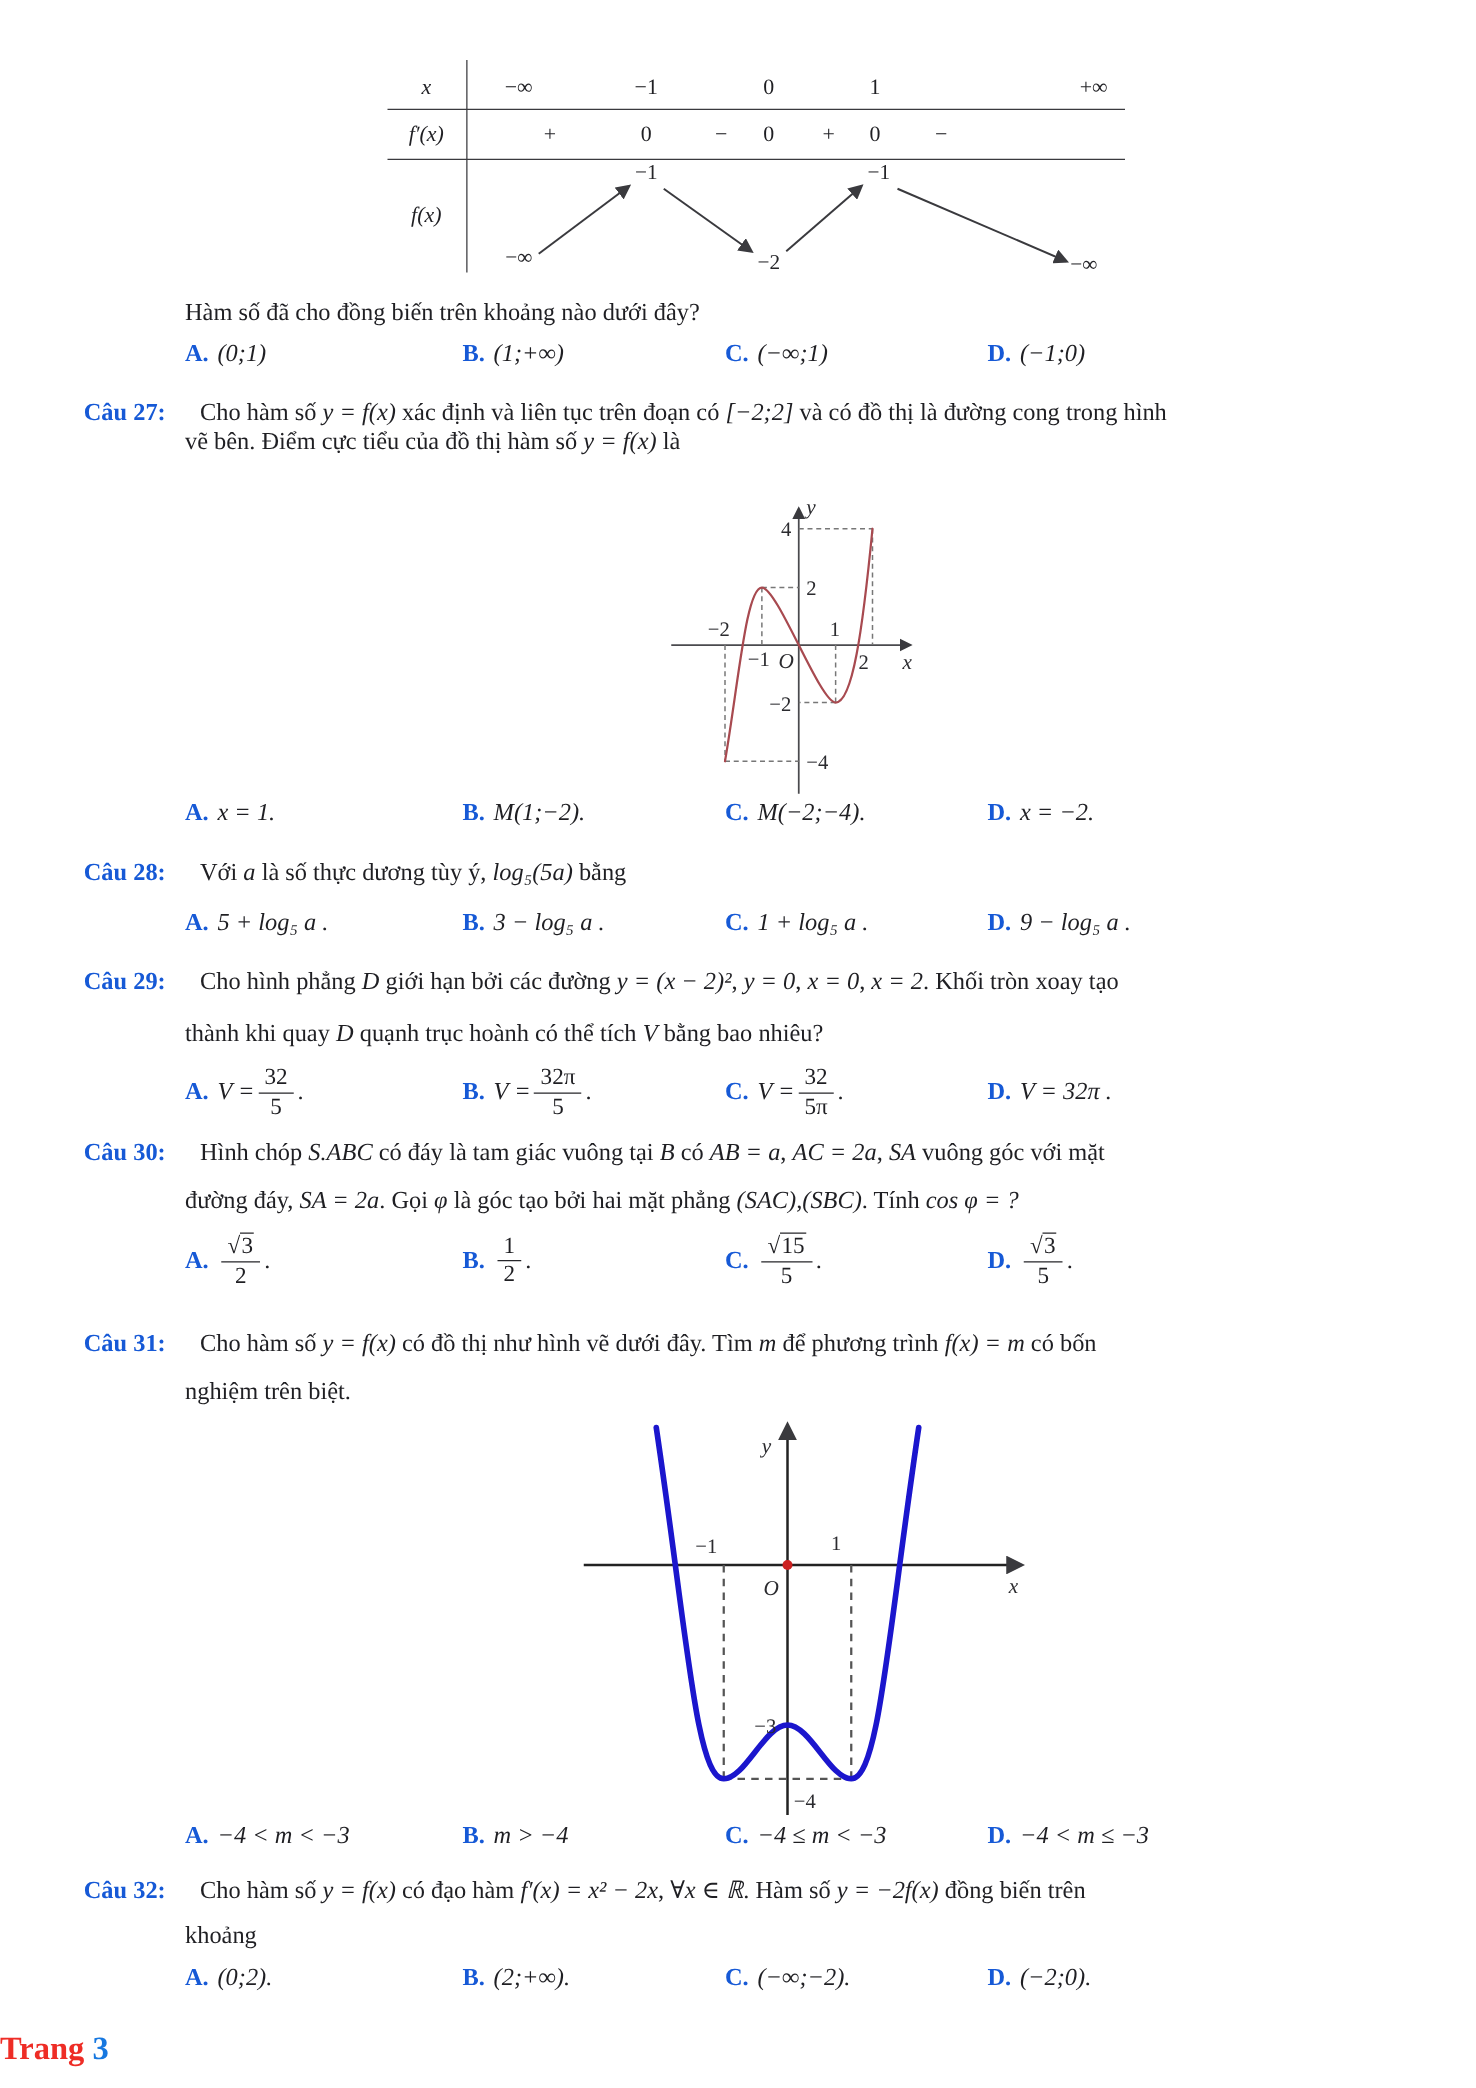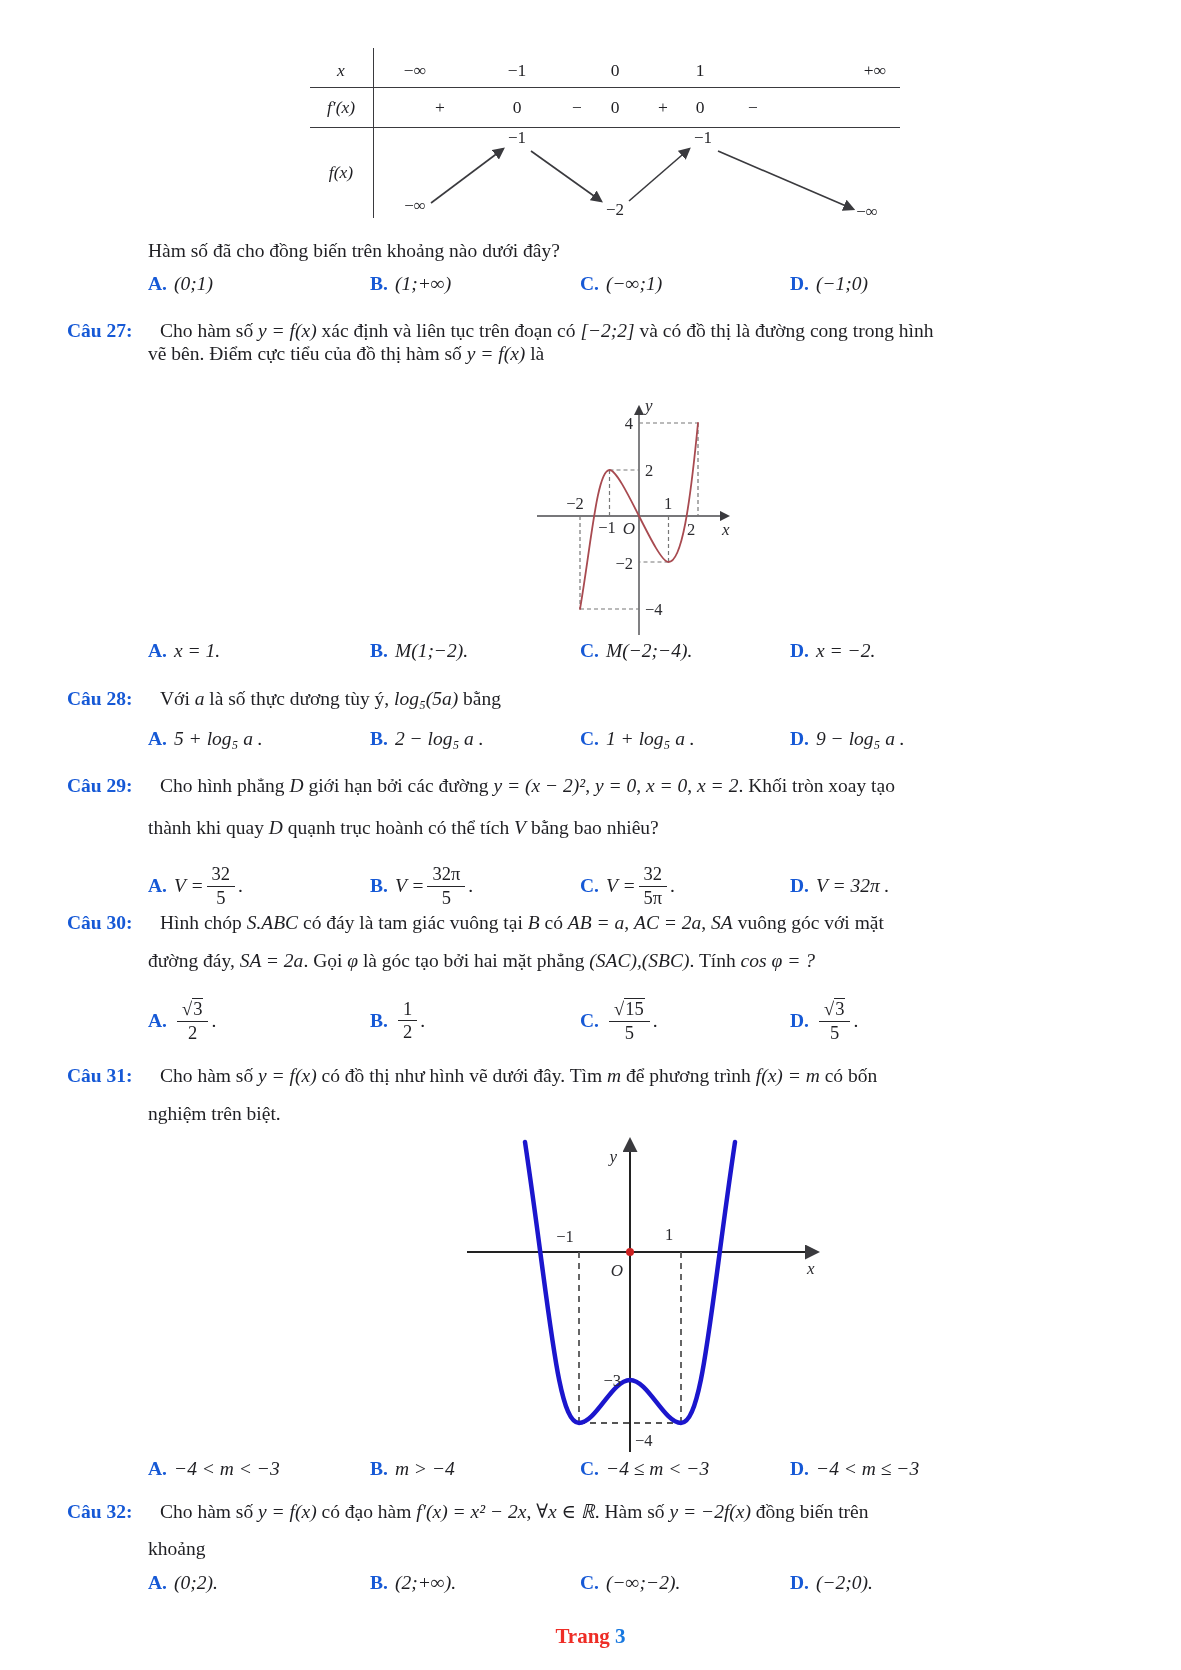--- a/index.html
+++ b/index.html
@@ -11,37 +11,37 @@
   .qline{position:absolute;left:67px;white-space:nowrap}
   .line{position:absolute;left:148px;white-space:nowrap}
   .qlabel{color:#1659d6;font-weight:700;display:inline-block;min-width:93px}
   .options{position:absolute;left:148px;right:55px;display:flex;align-items:center;white-space:nowrap}
   .option{display:inline-flex;align-items:center}
   .option .letter{color:#1659d6;font-weight:700;margin-right:7px}
   .options .option:nth-child(1){width:222px}
   .options .option:nth-child(2){width:210px}
   .options .option:nth-child(3){width:210px}
   .options .option:nth-child(4){flex:1}
-  .frac{display:inline-block;vertical-align:middle;text-align:center;line-height:1.12;margin:16px 3px;font-style:normal;font-size:18.5px}
+  .frac{display:inline-block;vertical-align:middle;text-align:center;line-height:1.12;margin:4px 3px;font-style:normal;font-size:18.5px}
   .fnum{display:block;border-bottom:1.4px solid #26262a;padding:0 5px 1px}
   .fden{display:block;padding-top:1px}
   .rad{display:inline-block;border-top:1.3px solid #26262a;padding:0 1px}
   
   .var-table{position:absolute;left:310px;top:48px;width:590px;height:170px}
   .vt-vline{position:absolute;left:63px;top:0;bottom:0;width:1.4px;background:#3a3a3e}
   .vt-hline{position:absolute;left:0;right:0;height:1.4px;background:#3a3a3e}
   .vt-val{position:absolute;transform:translate(-50%,-50%);font-size:17.5px}
   .vt-svg{position:absolute;left:63px;top:79px}
   .vt-svg text{font-size:17px;fill:#26262a;font-family:"Liberation Serif","DejaVu Serif",serif}
   
   .graph-svg{position:absolute}
   .graph-svg text{font-family:"Liberation Serif","DejaVu Serif",serif;fill:#2b2b2f}
   .glab{font-style:italic;font-size:17px}
   .gnum{font-size:16.5px}
-  .footer{position:absolute;left:0;right:0;top:1624px;text-align:center;font-weight:700;font-size:21px}
+  .footer{position:absolute;left:0;right:0;top:1624px;font-weight:700;font-size:26px}
   .f-red{color:#ee2d26}
   .f-blue{color:#1778e0}
 </style>
 </head>
 <body>
 
 <div class="var-table">
   <div class="vt-vline"></div>
   <div class="vt-hline" style="top:39px"></div>
   <div class="vt-hline" style="top:79px"></div>
@@ -160,21 +160,21 @@
 <div class="qline" style="top:688px">
   <span class="qlabel">Câu 28:</span><span><span class="txt">Với </span><span class="math">a</span><span class="txt"> là số thực dương tùy ý, </span><span class="math">log₅(5a)</span><span class="txt"> bằng</span></span>
 </div>
 <div class="options" style="top:728px">
     <span class="option">
       <span class="letter">A.</span>
       <span class="math">5 + log₅ a .</span>
     </span>
     <span class="option">
       <span class="letter">B.</span>
-      <span class="math">2 − log₅ a .</span>
+      <span class="math">3 − log₅ a .</span>
     </span>
     <span class="option">
       <span class="letter">C.</span>
       <span class="math">1 + log₅ a .</span>
     </span>
     <span class="option">
       <span class="letter">D.</span>
       <span class="math">9 − log₅ a .</span>
     </span>
   </div>

